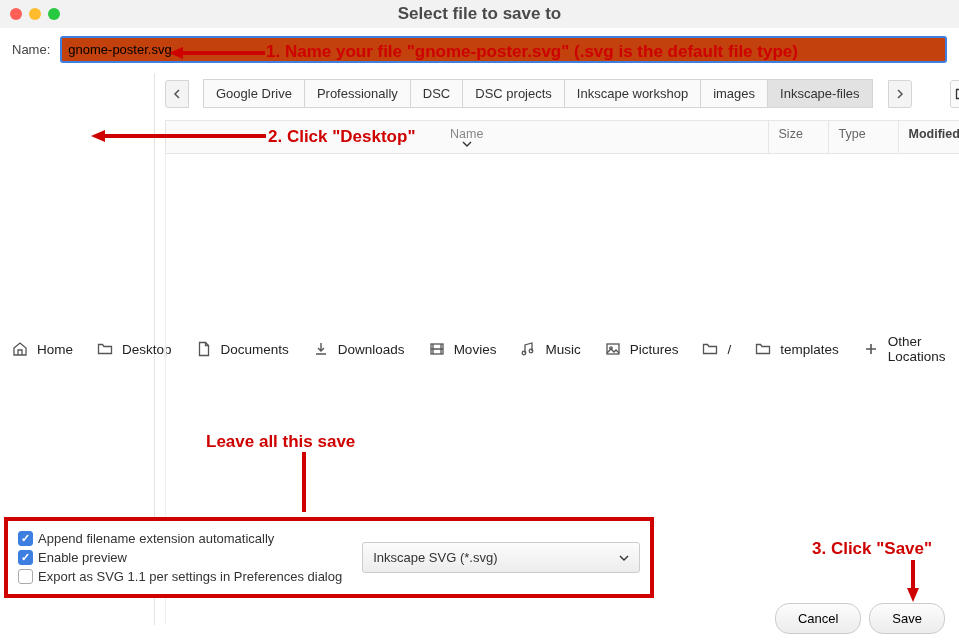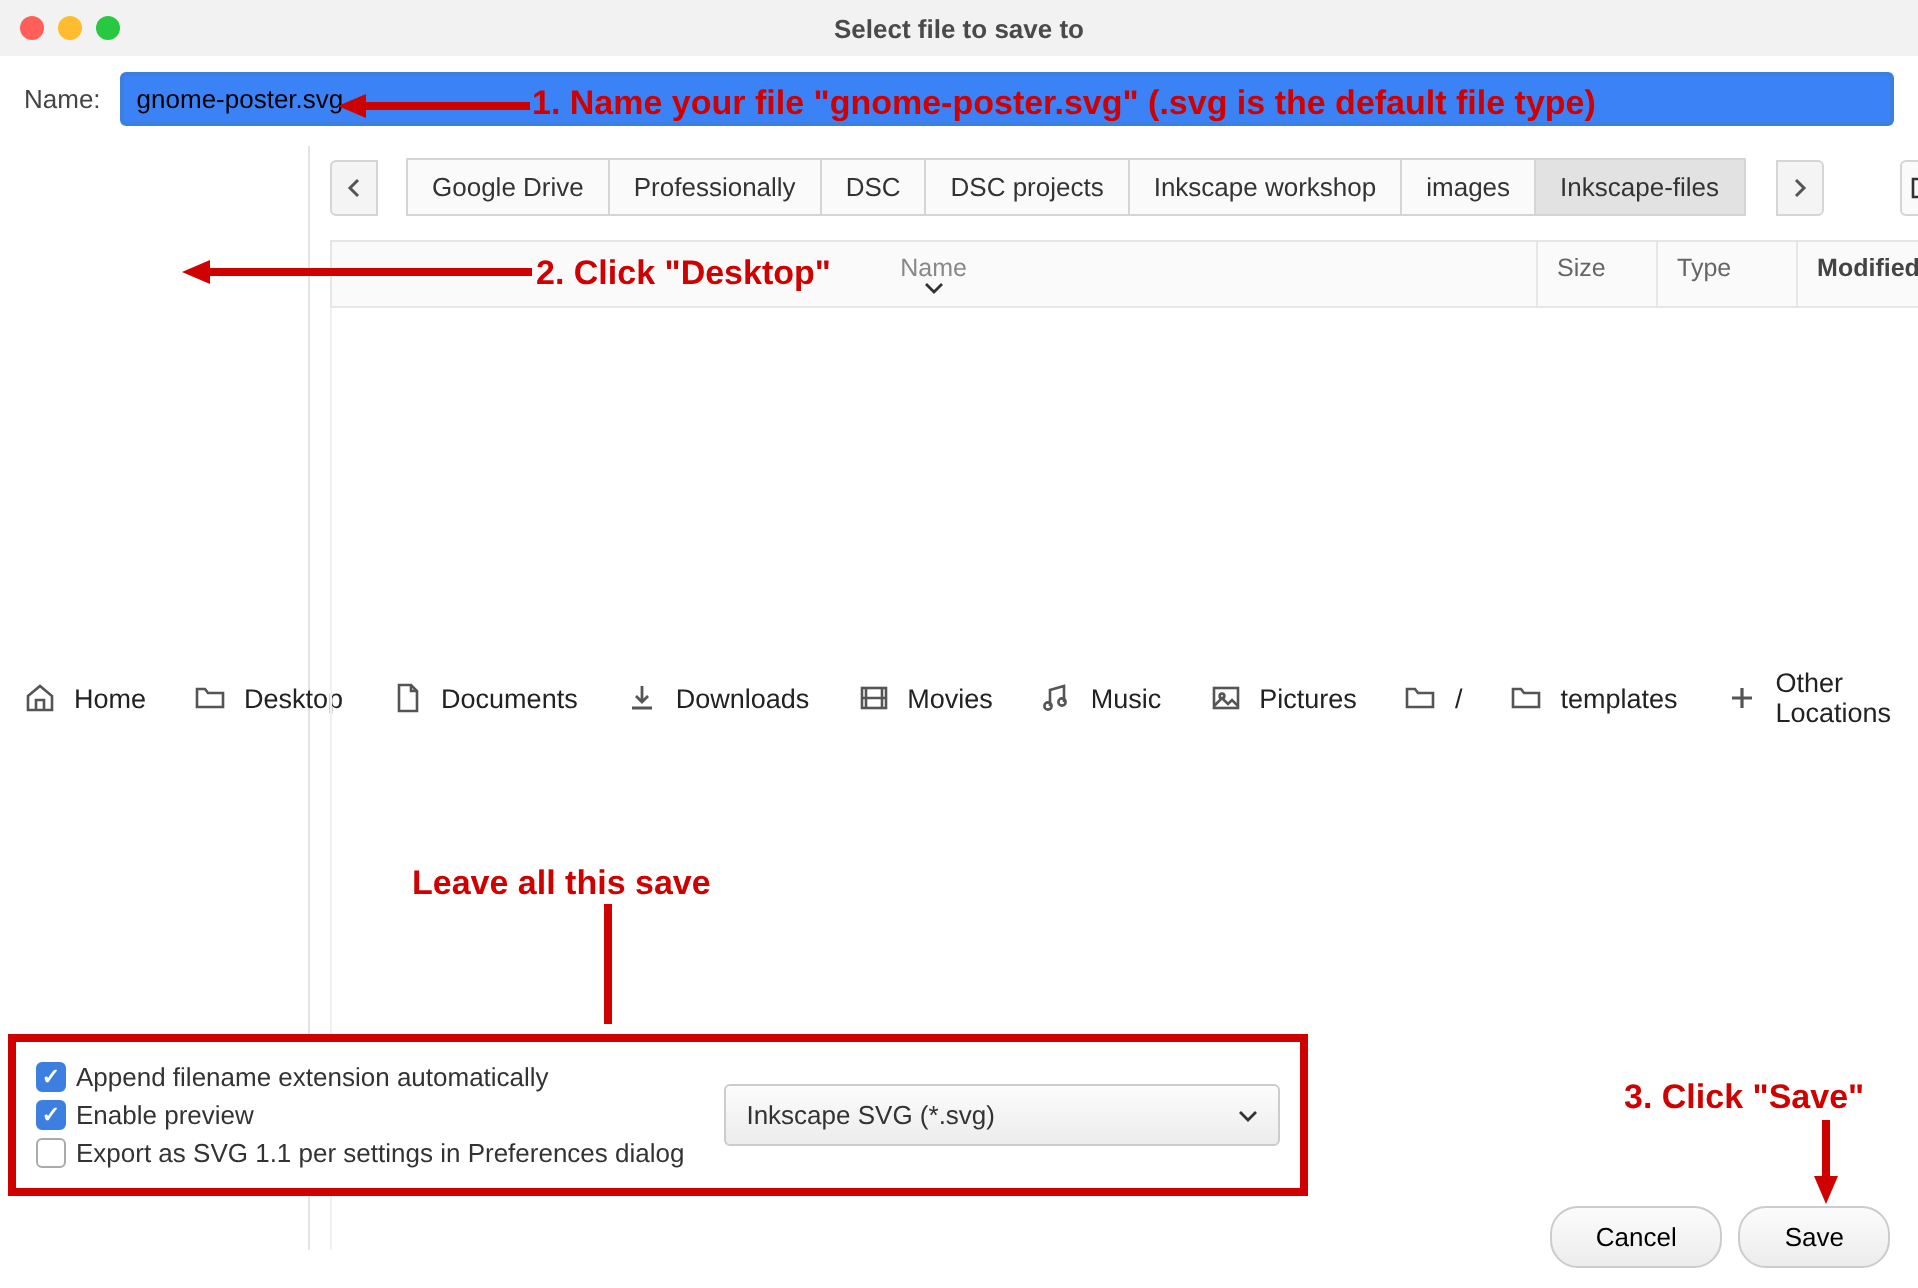--- a/index.html
+++ b/index.html
@@ -5,26 +5,26 @@
     * { box-sizing: border-box; margin: 0; padding: 0; font-family: -apple-system, "Helvetica Neue", Arial, sans-serif; }
     body { width: 959px; height: 644px; background: #fff; position: relative; font-size: 13px; color: #333; }
 
     
     .titlebar { height: 28px; background: #f2f2f2; display: flex; align-items: center; padding-left: 10px; position: relative; }
     .traffic-lights { display: flex; gap: 7px; }
     .tl { width: 12px; height: 12px; border-radius: 50%; }
     .tl.red { background: #ff5f57; }
     .tl.yellow { background: #febc2e; }
     .tl.green { background: #28c840; }
-    .title { position: absolute; left: 0; right: 0; text-align: center; font-weight: 600; font-size: 13px; color: #4a4a4a; }
+    .title { position: absolute; left: 0; right: 0; text-align: center; font-weight: 600; font-size: 17px; color: #4a4a4a; }
 
     
     .name-row { display: flex; align-items: center; padding: 8px 12px 10px; gap: 10px; }
     .name-label { color: #444; font-size: 13px; }
-    .name-input { flex: 1; border: 2px solid #3d7fe0; border-radius: 3px; padding: 4px 6px; font-size: 13px; background: #3b82f6; }
+    .name-input { flex: 1; border: 2px solid #3d7fe0; border-radius: 3px; padding: 4px 6px; font-size: 13px; background: #c2410c; }
 
     
     .main { display: flex; height: 552px; }
     .sidebar { width: 155px; border-right: 1px solid #e3e3e3; display: flex; flex-direction: row; }
     .sb-item { display: flex; align-items: center; padding: 9px 12px; gap: 9px; cursor: pointer; }
     .sb-item .ico { width: 16px; height: 16px; display: flex; align-items: center; justify-content: center; color: #555; }
     .sb-item .lbl { font-size: 13.5px; color: #222; }
     .sb-sep { height: 1px; background: #e8e8e8; margin: 4px 0; }
 
     .right-pane { flex: 1; display: flex; flex-direction: column; position: relative; }

